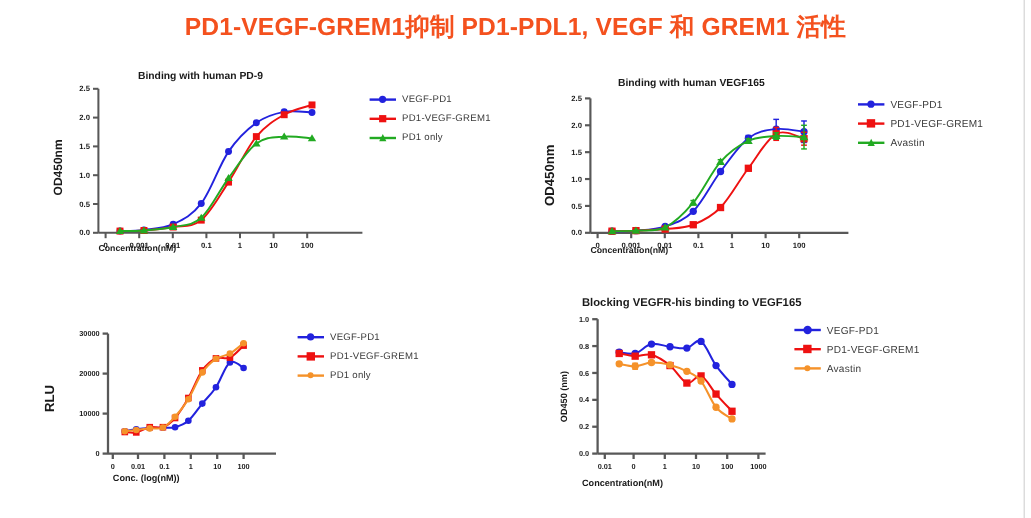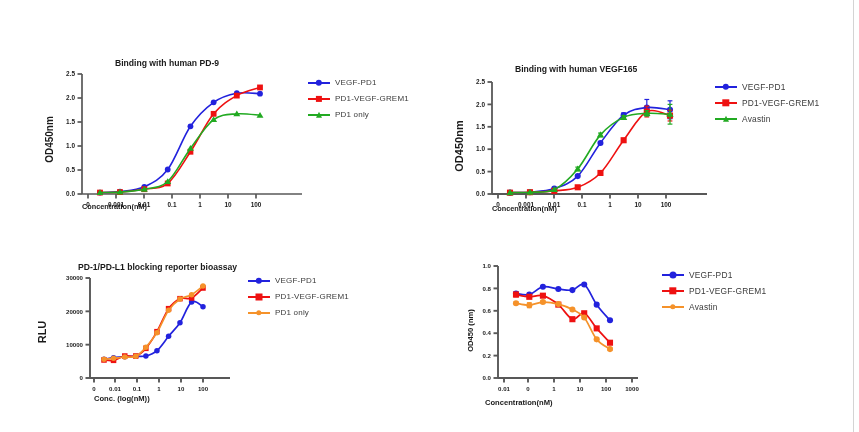--- a/index.html
+++ b/index.html
@@ -55,20 +55,21 @@
   .mk.square{width:6.2px;height:6.2px;transform:translate(-50%,-50%);}
   .mk.tri{width:0;height:0;border-left:3.6px solid transparent;border-right:3.6px solid transparent;transform:translate(-50%,-55%);}
 </style>
 </head>
 <body>
 
 <div id="slide">
 
   <div class="right-rule"></div>
 
+  <div id="slide-title">PD1-VEGF-GREM1抑制 PD1-PDL1, VEGF 和 GREM1 活性</div>
 
   <div class="panel" style="left:20px;top:52px;width:410px;height:165px;">
     <div class="panel-title" style="left:95px;top:6px;">Binding with human PD-9</div>
     <div class="axis-title-y" style="left:-6px;top:82px;width:70px;text-align:center;">OD450nm</div>
     <svg id="svg-c0" style="position:absolute;left:62px;top:22px;" width="220" height="120">
         <line x1="0" y1="0" x2="0" y2="120" stroke="#585858" stroke-width="1.7"></line>
         <line x1="0" y1="120" x2="220" y2="120" stroke="#585858" stroke-width="1.7"></line>
         <line x1="-4.5" y1="120" x2="0" y2="120" stroke="#585858" stroke-width="1.7"></line>
         <text x="-7" y="122.2" text-anchor="end" class="tick-lbl big">0.0</text>
         <line x1="-4.5" y1="96" x2="0" y2="96" stroke="#585858" stroke-width="1.7"></line>
@@ -268,21 +269,20 @@
         <span class="swatch">
             <span class="bar" style="background:#22AA22"></span>
             <span class="mk tri" style="border-bottom:6.8px solid #22AA22"></span>
           </span>
         <span class="lbl">Avastin</span>
       </div>
     </div>
   </div>
 
   <div class="panel" style="left:20px;top:248px;width:410px;height:180px;">
-    <div class="panel-title" style="left:58px;top:14px;">PD-1/PD-L1 blocking reporter bioassay</div>
     <div class="axis-title-y" style="left:-8px;top:78px;width:60px;text-align:center;font-size:11px;">RLU</div>
     <svg id="svg-c2" style="position:absolute;left:70px;top:30px;" width="140" height="100">
         <line x1="0" y1="0" x2="0" y2="100" stroke="#585858" stroke-width="1.9"></line>
         <line x1="0" y1="100" x2="140" y2="100" stroke="#585858" stroke-width="1.9"></line>
         <line x1="-4.5" y1="100" x2="0" y2="100" stroke="#585858" stroke-width="1.9"></line>
         <text x="-7" y="102.2" text-anchor="end" class="tick-lbl">0</text>
         <line x1="-4.5" y1="66.66666666666667" x2="0" y2="66.66666666666667" stroke="#585858" stroke-width="1.9"></line>
         <text x="-7" y="68.86666666666667" text-anchor="end" class="tick-lbl">10000</text>
         <line x1="-4.5" y1="33.33333333333334" x2="0" y2="33.33333333333334" stroke="#585858" stroke-width="1.9"></line>
         <text x="-7" y="35.533333333333346" text-anchor="end" class="tick-lbl">20000</text>
@@ -354,20 +354,21 @@
         <span class="swatch">
             <span class="bar" style="background:#F5922A"></span>
             <span class="mk circle" style="background:#F5922A;width:5.4px;height:5.4px;"></span>
           </span>
         <span class="lbl">PD1 only</span>
       </div>
     </div>
   </div>
 
   <div class="panel" style="left:430px;top:238px;width:425px;height:190px;">
+    <div class="panel-title" style="left:55px;top:8px;font-size:9.4px;">Blocking VEGFR-his binding to VEGF165</div>
     <div class="axis-title-y" style="left:10px;top:88px;width:60px;text-align:center;font-size:7.6px;">OD450 (nm)</div>
     <svg id="svg-c3" style="position:absolute;left:68px;top:28px;" width="140" height="112">
         <line x1="0" y1="0" x2="0" y2="112" stroke="#585858" stroke-width="1.9"></line>
         <line x1="0" y1="112" x2="140" y2="112" stroke="#585858" stroke-width="1.9"></line>
         <line x1="-4.5" y1="112" x2="0" y2="112" stroke="#585858" stroke-width="1.9"></line>
         <text x="-7" y="114.2" text-anchor="end" class="tick-lbl">0.0</text>
         <line x1="-4.5" y1="89.6" x2="0" y2="89.6" stroke="#585858" stroke-width="1.9"></line>
         <text x="-7" y="91.8" text-anchor="end" class="tick-lbl">0.2</text>
         <line x1="-4.5" y1="67.19999999999999" x2="0" y2="67.19999999999999" stroke="#585858" stroke-width="1.9"></line>
         <text x="-7" y="69.39999999999999" text-anchor="end" class="tick-lbl">0.4</text>

